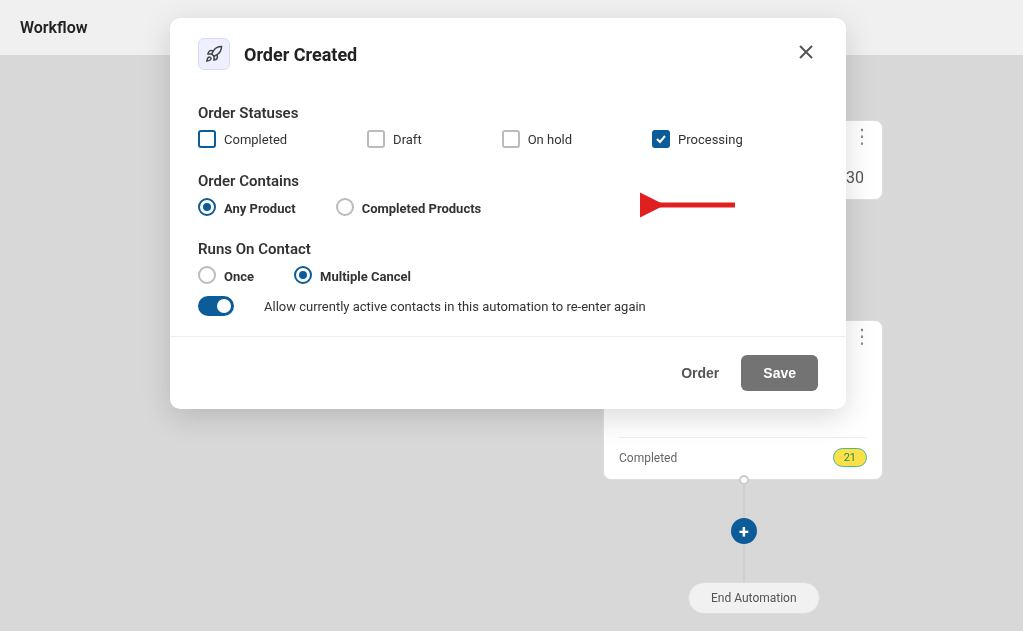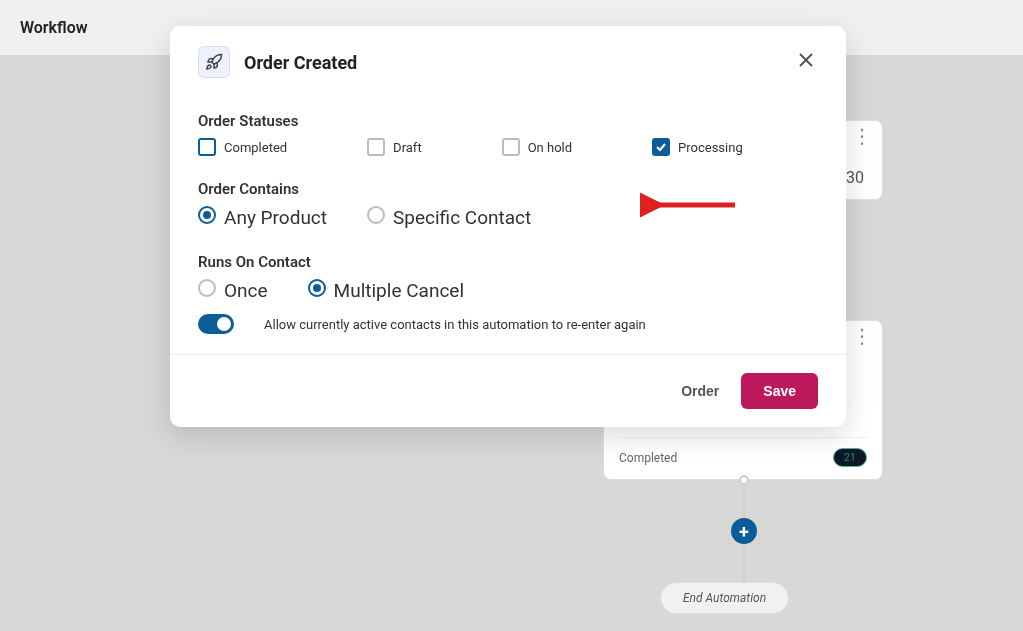--- a/index.html
+++ b/index.html
@@ -74,21 +74,21 @@
       justify-content: space-between;
       align-items: center;
       border-top: 1px solid #eee;
       padding-top: 10px;
     }
     .bg-node-mid .bottom-label {
       font-size: 12px;
       color: #666;
     }
     .bg-node-mid .pill-21 {
-      background: #0f172a;
+      background: #fde047;
       border: 1px solid #4ab890;
       color: #1e8e5a;
       font-size: 11px;
       padding: 2px 10px;
       border-radius: 12px;
     }
     .connector-line {
       position: absolute;
       width: 2px;
       background: #d0d0d0;
@@ -120,21 +120,21 @@
       background: #f1f1f1;
       border: 1px solid #ddd;
       border-radius: 18px;
       padding: 8px 22px;
       font-size: 12px;
       color: #555;
     }
     
     .modal {
       position: absolute;
-      top: 26px;
+      top: 18px;
       left: 170px;
       width: 676px;
       background: #fff;
       border-radius: 10px;
       box-shadow: 0 8px 30px rgba(0,0,0,0.15);
     }
     .modal-header {
       display: flex;
       align-items: center;
       justify-content: space-between;
@@ -210,25 +210,26 @@
       color: #888;
       margin-top: 10px;
     }
     .radio-row {
       display: flex;
       align-items: center;
       gap: 40px;
     }
     .radio-item {
       display: flex;
-      align-items: flex-start;
+      align-items: flex-end;
       gap: 8px;
-      font-size: 19px;
+      font-size: 13px;
       color: #333;
       cursor: pointer;
+      font-weight: bold;
     }
     .rb {
       width: 18px;
       height: 18px;
       border: 2px solid #bbb;
       border-radius: 50%;
       display: flex;
       align-items: center;
       justify-content: center;
     }
@@ -278,21 +279,21 @@
     }
     .btn-cancel {
       background: none;
       border: none;
       color: #555;
       font-size: 14px;
       font-weight: 600;
       cursor: pointer;
     }
     .btn-save {
-      background: #be185d;
+      background: #737373;
       color: #fff;
       border: none;
       padding: 10px 22px;
       font-size: 14px;
       font-weight: 600;
       border-radius: 6px;
       cursor: pointer;
     }
     .red-arrow {
       position: absolute;
@@ -318,21 +319,21 @@
       <span class="bottom-label">Completed</span>
       <span class="pill-21">21</span>
     </div>
   </div>
 
   <div class="connector-dot" style="top:475px; left:739px;"></div>
   <div class="connector-line" style="top:485px; left:743px; height:35px;"></div>
   <div class="plus-button" style="top:518px; left:731px;">+</div>
   <div class="connector-line" style="top:544px; left:743px; height:38px;"></div>
 
-  <div class="end-node" style="top:582px; left:660px;font-style:italic;">
+  <div class="end-node" style="top:582px; left:688px;">
     <span>End Automation</span>
   </div>
 </div>
 
 <div class="modal">
   <div class="modal-header">
     <div class="modal-header-left">
       <div class="rocket-icon">
         <svg width="18" height="18" viewBox="0 0 24 24" fill="none" stroke="#444" stroke-width="2">
           <path d="M4.5 16.5c-1.5 1.26-2 5-2 5s3.74-.5 5-2c.71-.84.7-2.13-.09-2.91a2.18 2.18 0 0 0-2.91-.09z"></path>
@@ -376,21 +377,21 @@
     </div>
 
     <div class="section-label" style="margin-top:24px;">Order Contains</div>
     <div class="radio-row">
       <label class="radio-item">
         <span class="rb selected"></span>
         <span>Any Product</span>
       </label>
       <label class="radio-item">
         <span class="rb"></span>
-        <span>Specific Contact</span>
+        <span>Completed Products</span>
       </label>
     </div>
 
     <div class="section-label" style="margin-top:24px;">Runs On Contact</div>
     <div class="radio-row">
       <label class="radio-item">
         <span class="rb"></span>
         <span>Once</span>
       </label>
       <label class="radio-item">

